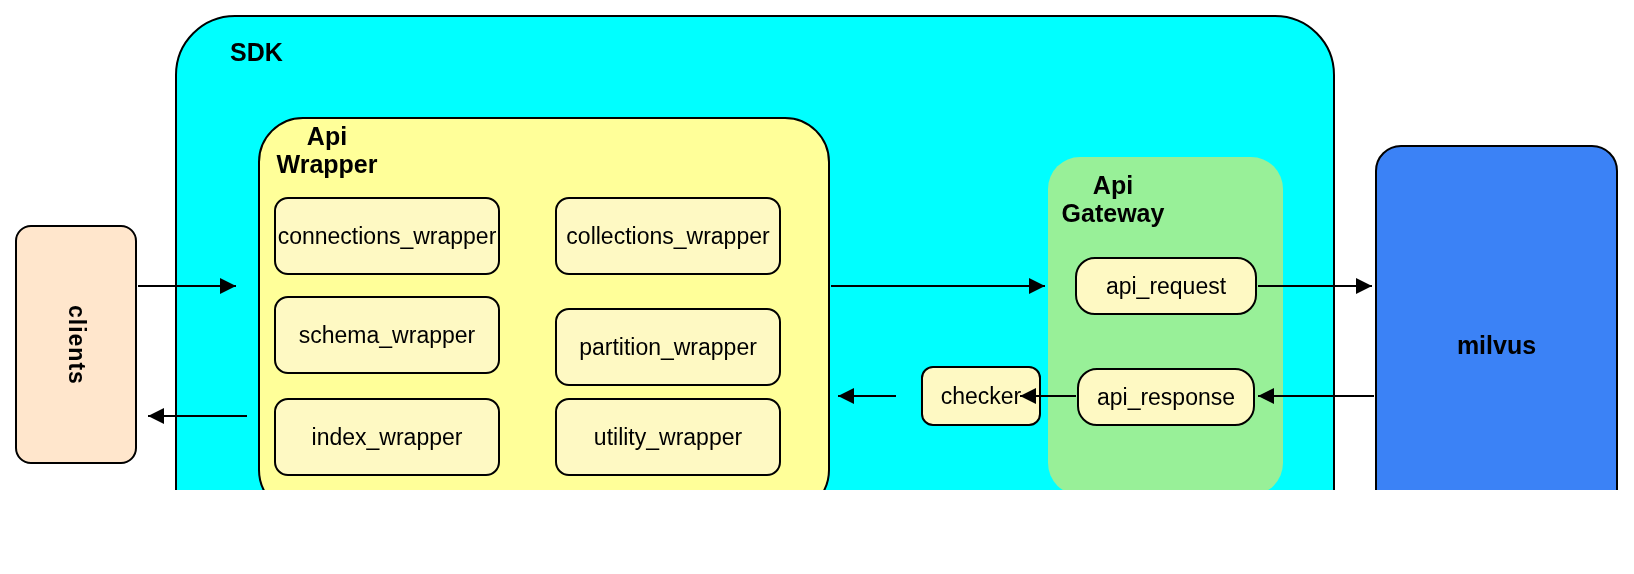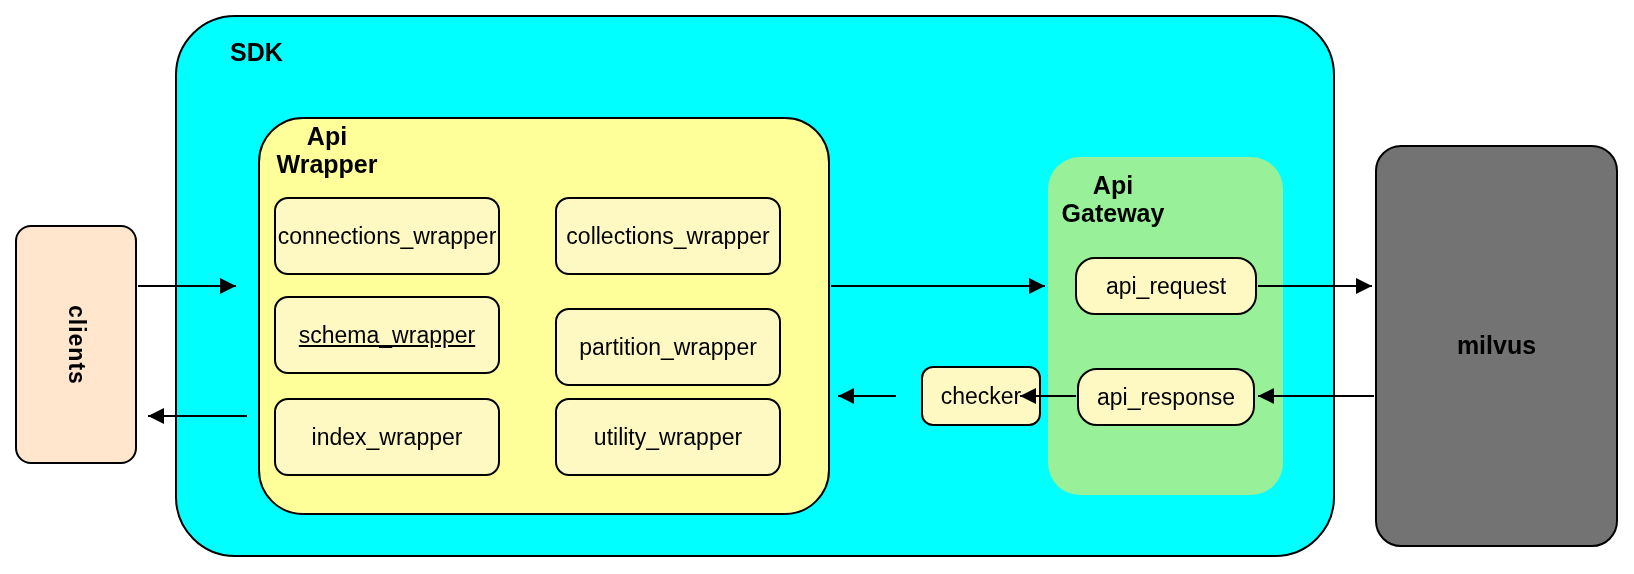--- a/index.html
+++ b/index.html
@@ -1,17 +1,17 @@
 <!DOCTYPE html>
 <html><head>
 <meta charset="utf-8">
 <style>
   html,body{margin:0;padding:0;background:#ffffff;}
   .canvas{
-    position:relative;width:1634px;height:574px;overflow:hidden;
+    position:relative;width:1634px;height:490px;overflow:hidden;
     font-family:"Liberation Sans",sans-serif;color:#000;background:#ffffff;
   }
   .node{position:absolute;box-sizing:border-box;border:2px solid #000;}
   .noborder{border:none;}
   .center{display:flex;align-items:center;justify-content:center;}
   .leafbox{background:#fef9c3;border-radius:14px;font-size:23px;text-align:right;}
   .biglabel{font-weight:bold;font-size:25px;line-height:1.1;}
   .abs{position:absolute;}
   .vtext{writing-mode:vertical-rl;text-orientation:mixed;font-weight:bold;font-size:23px;letter-spacing:1px;}
   .arrows{position:absolute;left:0;top:0;pointer-events:none;z-index:50;}
@@ -35,35 +35,35 @@
 
   <div class="node noborder" style="left: 1048px; top: 157px; width: 235px; height: 338px; border-radius: 32px; background: rgb(152, 240, 152);">
     <div class="abs biglabel" style="left:0px;top:14px;width:130px;text-align:center;line-height:1.12;">
       <span style="display:block;">Api</span>
       <span style="display:block;">Gateway</span>
     </div>
   </div>
 
   <div class="node leafbox center" style="left:274px;top:197px;width:226px;height:78px;">connections_wrapper</div>
   <div class="node leafbox center" style="left:555px;top:197px;width:226px;height:78px;">collections_wrapper</div>
-  <div class="node leafbox center" style="left:274px;top:296px;width:226px;height:78px;text-decoration:underline;">schema_wrapper</div>
+  <div class="node leafbox center" style="left:274px;top:296px;width:226px;height:78px;">schema_wrapper</div>
   <div class="node leafbox center" style="left:555px;top:308px;width:226px;height:78px;">partition_wrapper</div>
   <div class="node leafbox center" style="left:274px;top:398px;width:226px;height:78px;">index_wrapper</div>
   <div class="node leafbox center" style="left:555px;top:398px;width:226px;height:78px;">utility_wrapper</div>
 
   <div class="node leafbox center" style="left:897px;top:366px;width:120px;height:60px;border-radius:12px;margin-left:24px;">checker</div>
 
   <div class="node leafbox center" style="left:1075px;top:257px;width:182px;height:58px;border-radius:20px;">api_request</div>
   <div class="node leafbox center" style="left:1077px;top:368px;width:178px;height:58px;border-radius:20px;">api_response</div>
 
   <div class="node center" style="left: 15px; top: 225px; width: 122px; height: 239px; border-radius: 16px; background: rgb(255, 230, 204);">
     <span class="vtext">clients</span>
   </div>
 
-  <div class="node center" style="left: 1375px; top: 145px; width: 243px; height: 402px; border-radius: 26px; background: #737373; justify-content: center;">
+  <div class="node center" style="left: 1375px; top: 145px; width: 243px; height: 402px; border-radius: 26px; background: #3b82f6; justify-content: center;">
     <span class="biglabel">milvus</span>
   </div>
 
   <svg class="arrows" width="1634" height="574" viewBox="0 0 1634 574">
     <defs>
       <marker id="ah" viewBox="0 0 10 10" refX="10" refY="5" markerWidth="10" markerHeight="8" orient="auto">
         <path d="M0,0 L10,5 L0,10 Z" fill="#000"></path>
       </marker>
     </defs>
     <line x1="138" y1="286" x2="236" y2="286" marker-end="url(#ah)"></line>

